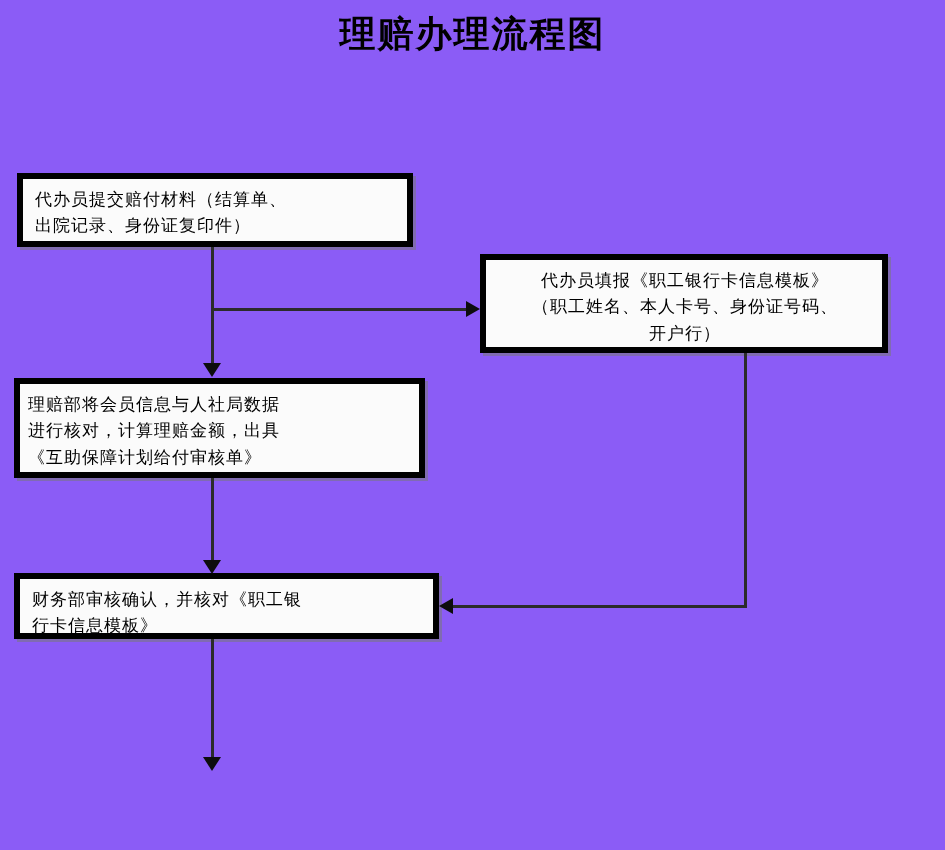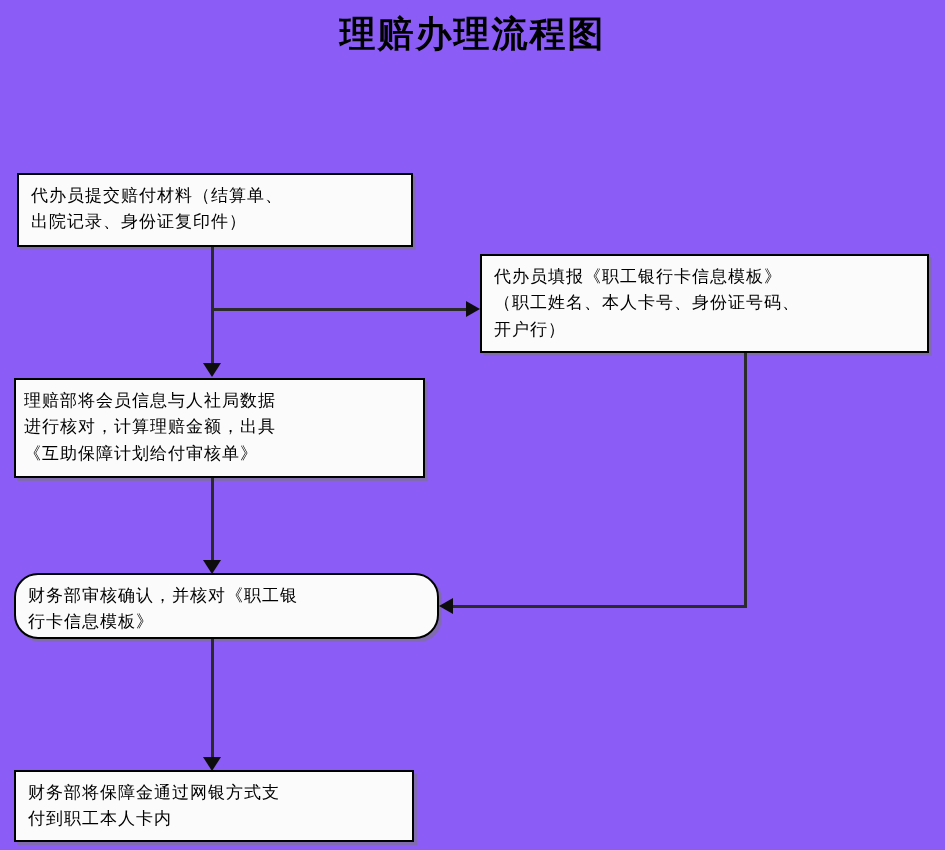--- a/index.html
+++ b/index.html
@@ -26,21 +26,21 @@
     font-size: 36px;
     font-weight: bold;
     letter-spacing: 2px;
     color: #000000;
     font-family: "DejaVu Sans", "Liberation Sans", sans-serif;
   }
   .node {
     position: absolute;
     box-sizing: border-box;
     background: #fbfbfb;
-    border: 2px solid #000000;
+    border: 6px solid #000000;
     box-shadow: 3px 3px 0 0 rgba(120,120,120,0.55);
     color: #000000;
     font-size: 17px;
     line-height: 1.55;
     letter-spacing: 1px;
     padding: 7px 10px 6px 12px;
     font-family: "DejaVu Sans", "Liberation Sans", sans-serif;
     font-weight: 500;
   }
   .node .txt {
@@ -71,23 +71,23 @@
   }
   .arrow-left {
     position: absolute;
     width: 0; height: 0;
     border-top: 8px solid transparent;
     border-bottom: 8px solid transparent;
     border-right: 14px solid #0d0d0d;
   }
   
   #node-1 { left: 17px;  top: 173px; width: 396px; height: 74px; }
-  #node-2 { left: 480px; top: 254px; width: 449px; height: 99px; }
+  #node-2 { left: 480px; top: 254px; width: 408px; height: 99px; text-align: center; }
   #node-3 { left: 14px;  top: 378px; width: 411px; height: 100px; padding-left: 8px; }
-  #node-4 { left: 14px;  top: 573px; width: 425px; height: 66px; border-radius: 24px; }
+  #node-4 { left: 14px;  top: 573px; width: 425px; height: 66px; }
   #node-5 { left: 14px;  top: 770px; width: 400px; height: 72px; }
 </style>
 </head>
 <body>
 
 <div id="canvas">
 
   <div id="title">理赔办理流程图</div>
 
   <div class="node" id="node-1">
@@ -105,24 +105,20 @@
     <span class="txt">理赔部将会员信息与人社局数据
 进行核对，计算理赔金额，出具
 《互助保障计划给付审核单》</span>
   </div>
 
   <div class="node" id="node-4">
     <span class="txt">财务部审核确认，并核对《职工银
 行卡信息模板》</span>
   </div>
 
-  <div class="node" id="node-5">
-    <span class="txt">财务部将保障金通过网银方式支
-付到职工本人卡内</span>
-  </div>
 
   <div class="vline" style="left:211px; top:247px; height:117px;"></div>
   <div class="arrow-down" style="left:203px; top:363px;"></div>
 
   <div class="hline" style="left:211px; top:308px; width:258px;"></div>
   <div class="arrow-right" style="left:466px; top:301px;"></div>
 
   <div class="vline" style="left:211px; top:478px; height:84px;"></div>
   <div class="arrow-down" style="left:203px; top:560px;"></div>
 

